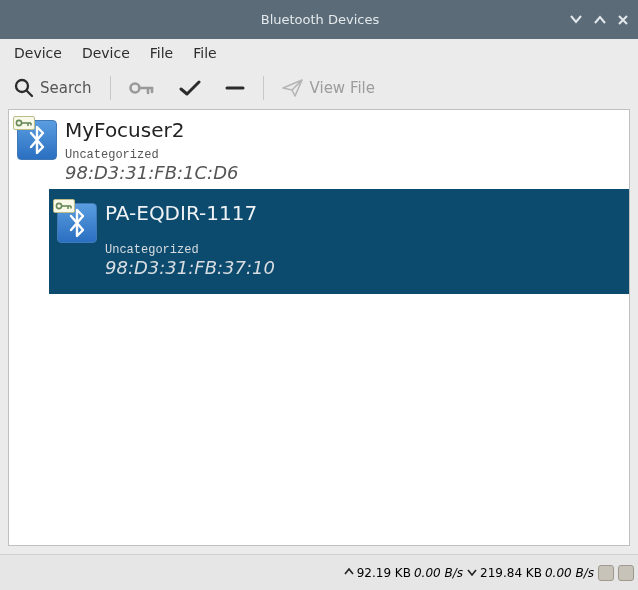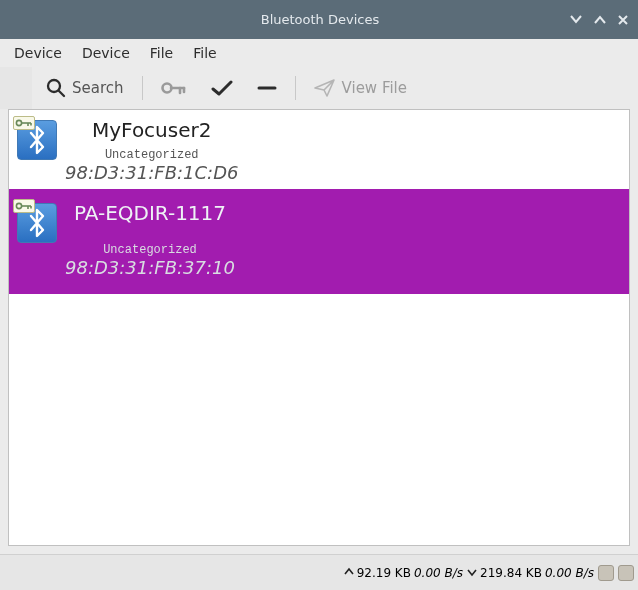--- a/index.html
+++ b/index.html
@@ -42,21 +42,20 @@
     cursor: pointer;
   }
   
   .toolbar {
     height: 42px;
     background: #ebebeb;
     display: flex;
     align-items: center;
     padding: 0 8px;
     gap: 12px;
-    margin-left: 32px;
   }
   .toolbar .tb-btn {
     display: flex;
     align-items: center;
     gap: 6px;
     padding: 4px 6px;
     cursor: pointer;
     color: #4a4a4a;
   }
   .toolbar .tb-sep {
@@ -75,31 +74,31 @@
     flex: 1;
     padding: 0 8px 8px 8px;
     background: #ebebeb;
   }
   .list {
     width: 100%;
     height: 100%;
     background: #ffffff;
     border: 1px solid #c0c0c0;
     overflow: hidden;
-    text-align: center;
   }
   .device {
     display: flex;
     align-items: flex-start;
     padding: 6px 8px;
     gap: 8px;
   }
   .device.selected {
-    background: #a21caf;
+    background: #0c4a6e;
     color: #ffffff;
+    margin-left: 40px;
   }
   .device.selected .dname { color: #eef2f5; }
   .device.selected .dcat, .device.selected .daddr { color: #d8dde1; }
   .device .dicon {
     width: 40px;
     height: 40px;
     position: relative;
     margin-top: 4px;
   }
   .device .bt-box {

